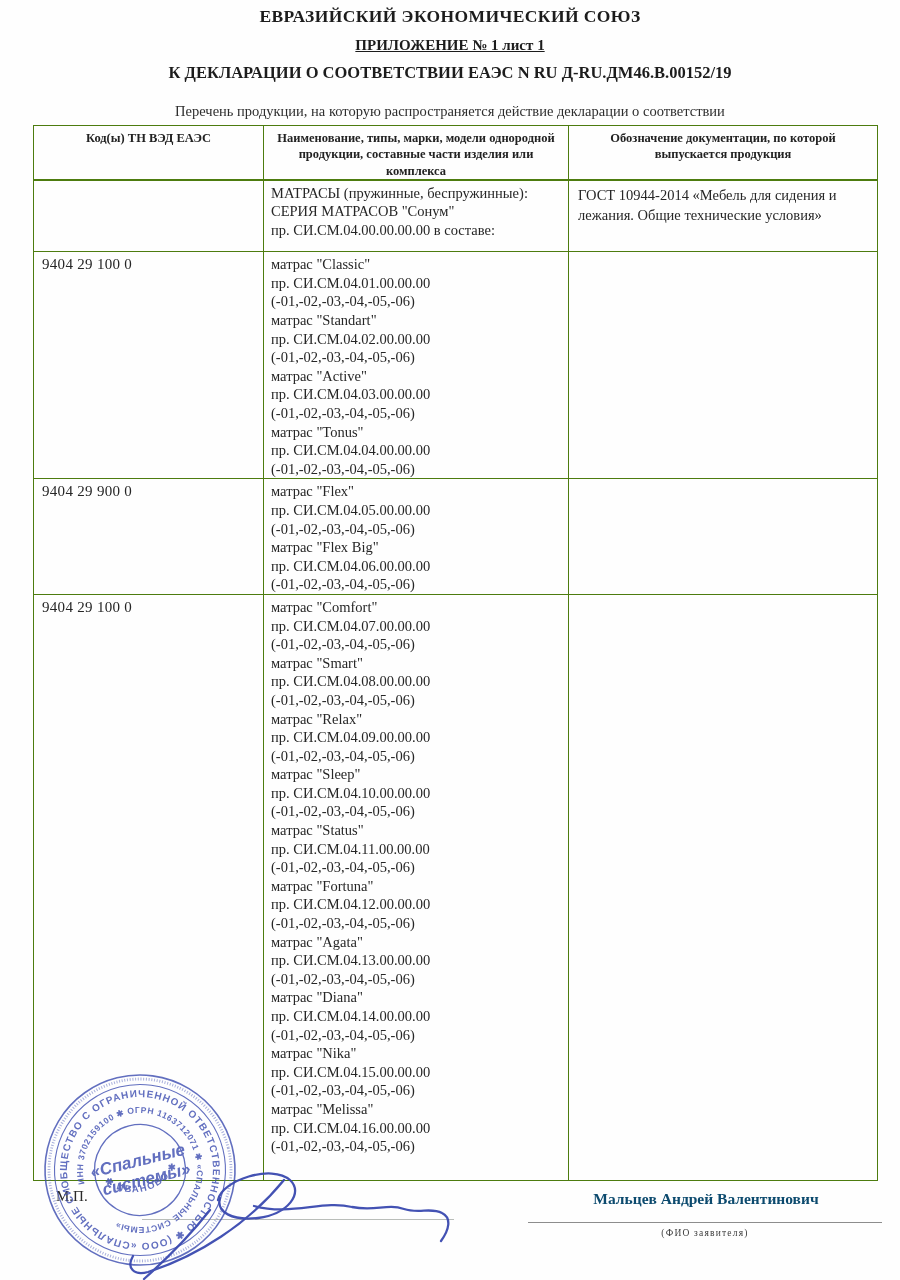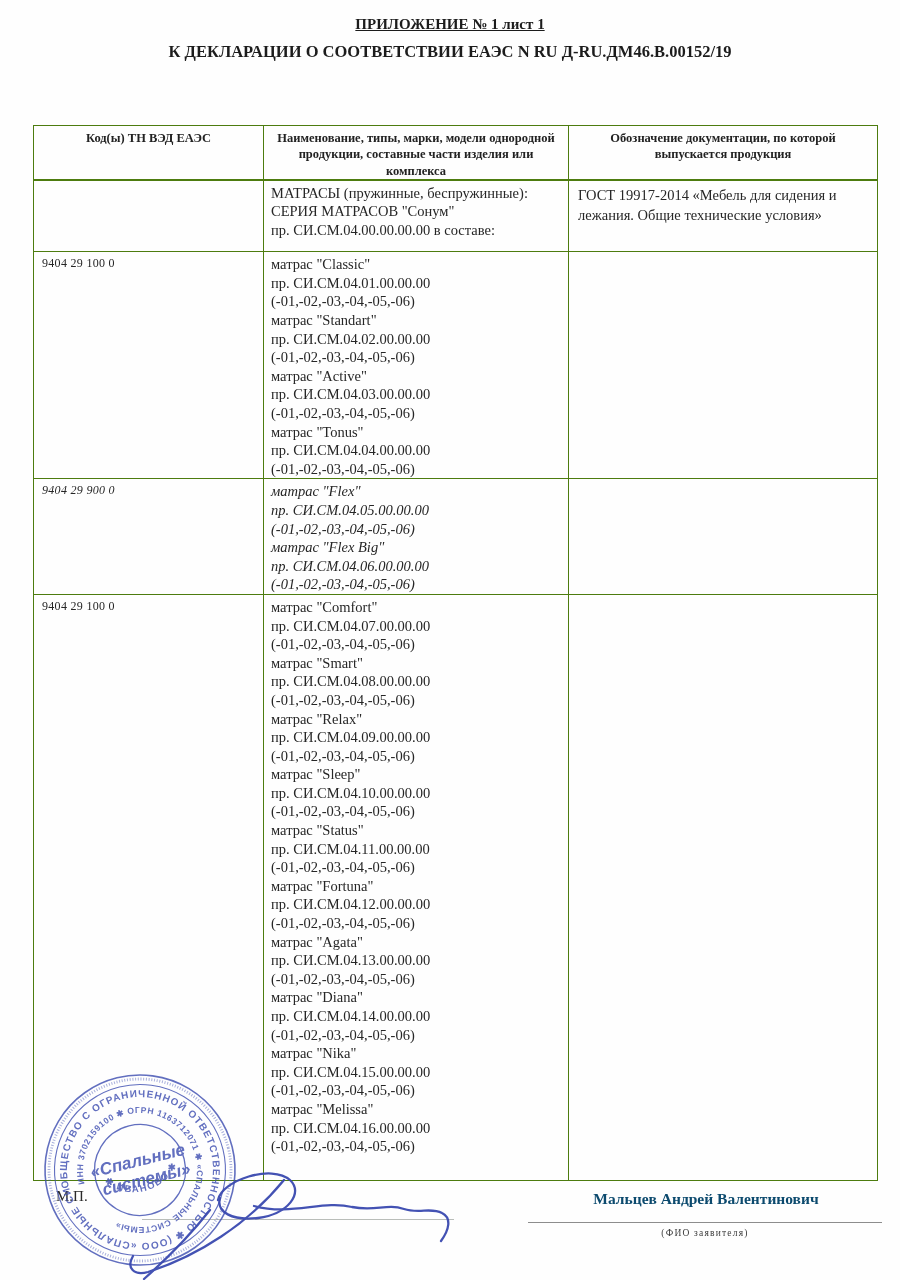--- a/index.html
+++ b/index.html
@@ -23,44 +23,46 @@
   table.decl col.c1{width:230px;} table.decl col.c2{width:305px;} table.decl col.c3{width:309px;}
   table.decl th,table.decl td{
     border:1px solid #4d7c0f;vertical-align:top;box-sizing:border-box;
     overflow:hidden;
   }
   table.decl th{
     font-size:12.5px;font-weight:bold;text-align:center;
     padding:4px 10px 0 10px;line-height:1.3;height:52px;color:#222;
     border-bottom-width:2px;
   }
-  td.code-cell{font-size:12px;padding:4px 0 0 8px;letter-spacing:.3px;}
+  td.code-cell{font-size:15px;padding:4px 0 0 8px;letter-spacing:.3px;}
   td.name-cell{font-size:14.5px;padding:3px 4px 0 7px;line-height:18.6px;white-space:pre-line;}
   td.doc-cell{font-size:14.5px;padding:4px 8px 0 9px;line-height:20px;}
   tr.row-a td{height:72px;} tr.row-b td{height:227px;}
-  tr.row-c td{height:113px;font-style:italic;} tr.row-d td{height:586px;}
+  tr.row-c td{height:113px;} tr.row-d td{height:586px;}
   
   .mp-label{position:absolute;left:56px;top:1188px;font-size:15px;color:#2a2a2a;z-index:1;}
   .sig-line-left{position:absolute;left:142px;top:1219px;width:312px;height:1px;background:#b9bdb9;z-index:1;}
   .sig-caption-left{position:absolute;left:118px;top:1286px;font-size:8px;color:#9aa0a6;letter-spacing:1px;z-index:1;}
   .applicant-name{position:absolute;left:530px;top:1190px;width:352px;text-align:center;font-size:15.5px;color:#0c4a6e;font-weight:bold;}
   .fio-line{position:absolute;left:528px;top:1222px;width:354px;height:1px;background:#8d8d8d;}
   .fio-caption{position:absolute;left:528px;top:1228px;width:354px;text-align:center;font-size:9.5px;letter-spacing:1.2px;color:#3c3c3c;}
   .stamp-svg{position:absolute;left:14px;top:1062px;z-index:2;}
   .sign-svg{position:absolute;left:40px;top:1148px;z-index:3;}
 </style>
 </head>
 <body>
 
 <div class="page">
 
   <div class="title-block">
+    <div class="title-1">ЕВРАЗИЙСКИЙ ЭКОНОМИЧЕСКИЙ СОЮЗ</div>
     <div class="title-2">ПРИЛОЖЕНИЕ № 1 лист 1</div>
     <div class="title-3">К ДЕКЛАРАЦИИ О СООТВЕТСТВИИ ЕАЭС N RU Д-RU.ДМ46.В.00152/19</div>
   </div>
+  <div class="subtitle">Перечень продукции, на которую распространяется действие декларации о соответствии</div>
 
   <div class="tbl-wrap">
     <table class="decl">
       <colgroup>
           <col class="c1">
           <col class="c2">
           <col class="c3">
         </colgroup>
       <thead>
         <tr>
@@ -68,21 +70,21 @@
           <th>Наименование, типы, марки, модели однородной продукции, составные части изделия или комплекса</th>
           <th>Обозначение документации, по которой выпускается продукция</th>
         </tr>
       </thead>
       <tbody>
         <tr class="row-a">
           <td class="code-cell"></td>
           <td class="name-cell">МАТРАСЫ (пружинные, беспружинные):
 СЕРИЯ МАТРАСОВ "Сонум"
 пр. СИ.СМ.04.00.00.00.00 в составе:</td>
-          <td class="doc-cell">ГОСТ 19917-2014 «Мебель для сидения и лежания. Общие технические условия»</td>
+          <td class="doc-cell">ГОСТ 10944-2014 «Мебель для сидения и лежания. Общие технические условия»</td>
         </tr>
         <tr class="row-b">
           <td class="code-cell">9404 29 100 0</td>
           <td class="name-cell">матрас "Classic"
 пр. СИ.СМ.04.01.00.00.00
 (-01,-02,-03,-04,-05,-06)
 матрас "Standart"
 пр. СИ.СМ.04.02.00.00.00
 (-01,-02,-03,-04,-05,-06)
 матрас "Active"

